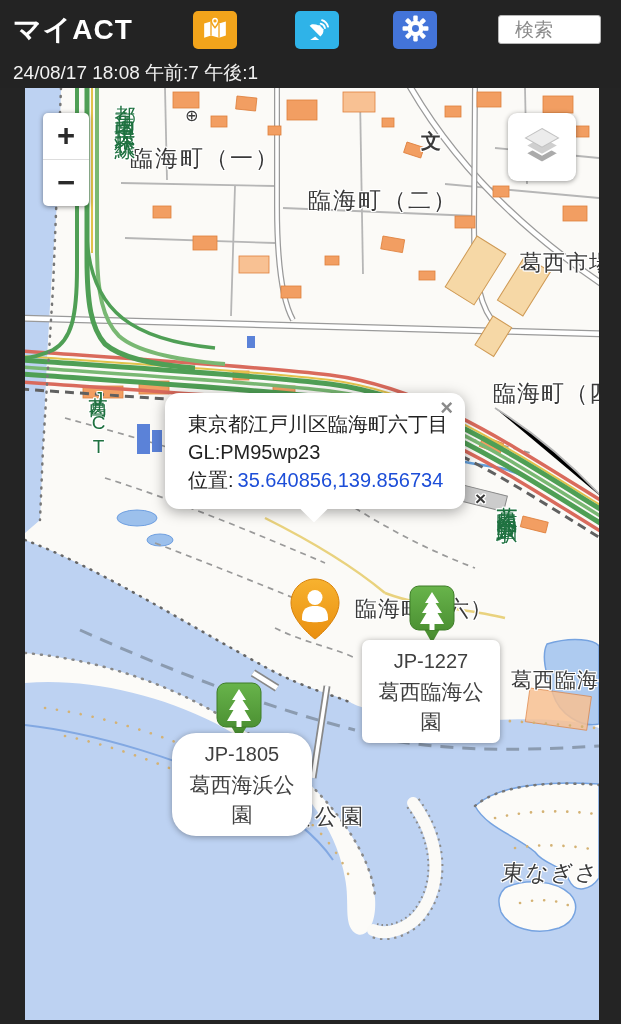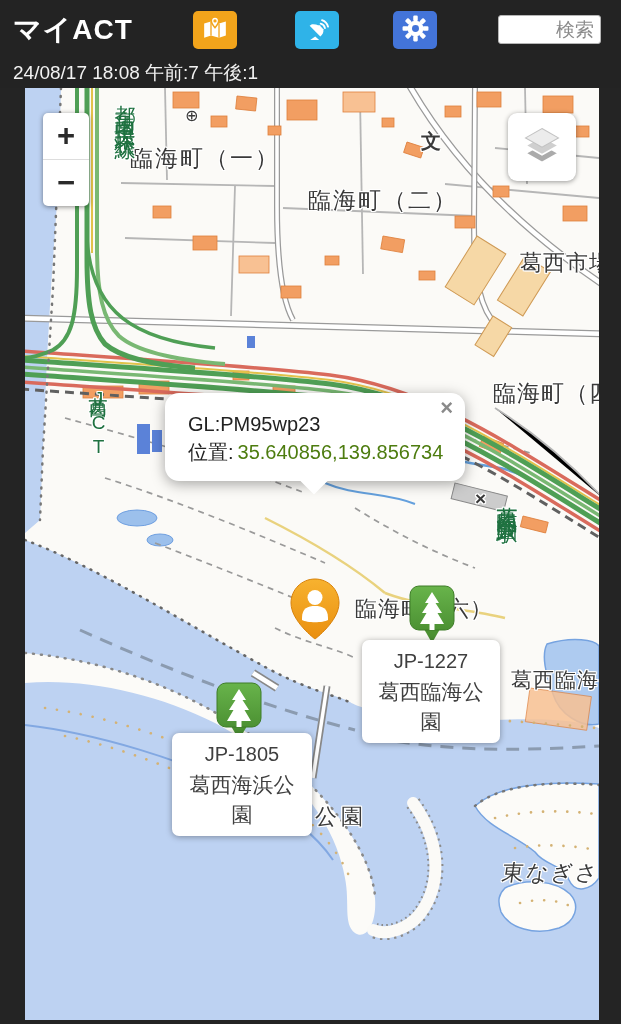--- a/index.html
+++ b/index.html
@@ -8,42 +8,42 @@
     background:#242424;
     font-family:"Liberation Sans","DejaVu Sans",sans-serif;
   }
   
   .header{position:absolute;left:0;top:0;width:621px;height:88px;background:#232323;z-index:100;}
   .app-title{position:absolute;left:13px;top:11px;font-size:28px;font-weight:bold;color:#fff;letter-spacing:1px;white-space:nowrap;}
   .icon-btn{position:absolute;top:11px;width:44px;height:38px;border-radius:5px;border:none;display:flex;align-items:center;justify-content:center;padding:0;cursor:pointer;}
   .btn-map{left:193px;background:#F2A41B;}
   .btn-sat{left:295px;background:#2FB3E8;}
   .btn-gear{left:393px;background:#4374D9;}
-  .search-input{position:absolute;left:498px;top:15px;width:103px;height:29px;box-sizing:border-box;border:1px solid #b5b5b5;border-radius:3px;font-size:19px;padding:0 6px;color:#333;font-family:inherit;text-align:right;}
+  .search-input{position:absolute;left:498px;top:15px;width:103px;height:29px;box-sizing:border-box;border:1px solid #b5b5b5;border-radius:3px;font-size:19px;padding:0 16px;color:#333;font-family:inherit;}
   .search-input::placeholder{color:#8a8a8a;}
   .status-text{position:absolute;left:13px;top:60px;font-size:19px;color:#f2f2f2;white-space:nowrap;}
   
   .map-viewport{position:absolute;left:25px;top:88px;width:574px;height:932px;background:#fbfaf7;overflow:hidden;}
   .map-bg{position:absolute;left:0;top:0;z-index:1;}
   .map-label{position:absolute;z-index:5;color:#3a3a3a;white-space:nowrap;
     text-shadow:-1px -1px 0 #fff,1px -1px 0 #fff,-1px 1px 0 #fff,1px 1px 0 #fff,-1px 0 0 #fff,1px 0 0 #fff,0 -1px 0 #fff,0 1px 0 #fff;}
   .map-label.green{color:#1f7140;}
   .vertical{writing-mode:vertical-rl;text-orientation:upright;}
   
   .zoom-ctl{position:absolute;left:18px;top:25px;width:46px;background:#fff;border-radius:5px;box-shadow:0 1px 5px rgba(0,0,0,.45);z-index:40;overflow:hidden;}
   .zoom-btn{width:46px;height:46px;font-size:31px;font-weight:bold;color:#2b2b2b;display:flex;align-items:center;justify-content:center;cursor:pointer;}
   .zoom-btn.bottom{border-top:1px solid #ddd;}
   .layers-ctl{position:absolute;left:483px;top:25px;width:68px;height:68px;background:#fff;border-radius:9px;box-shadow:0 1px 5px rgba(0,0,0,.4);display:flex;align-items:center;justify-content:center;z-index:40;cursor:pointer;}
   
   .popup{position:absolute;left:140px;top:305px;width:300px;box-sizing:border-box;background:#fff;border-radius:14px;
     box-shadow:0 3px 14px rgba(0,0,0,.35);z-index:60;padding:17px 0 15px 23px;font-size:20px;line-height:28px;color:#222;}
   .popup-tail{position:absolute;left:138px;bottom:-9px;width:22px;height:22px;background:#fff;transform:rotate(45deg);}
   .popup-close{position:absolute;right:12px;top:2px;font-size:22px;font-weight:bold;color:#8a8a8a;cursor:pointer;line-height:26px;}
   .popup .lbl{margin-right:4px;}
-  .popup .link{color:#4d7c0f;text-decoration:none;cursor:pointer;}
+  .popup .link{color:#1d4ed8;text-decoration:none;cursor:pointer;}
   .popup .weather{font-size:17px;margin-left:8px;color:#111;letter-spacing:1px;}
   
   .marker{position:absolute;z-index:25;cursor:pointer;}
   .marker-label{position:absolute;background:#fff;border-radius:7px;box-shadow:0 1px 6px rgba(0,0,0,.35);
     text-align:center;color:#3f3f3f;z-index:30;padding:6px 10px;cursor:pointer;}
   .marker-label .l1{font-size:20px;line-height:31px;}
   .marker-label .l2{font-size:21px;line-height:30px;}
 </style>
 </head>
 <body>
@@ -320,27 +320,28 @@
       <rect x="2" y="2" width="44" height="44" rx="9" fill="url(#gGreen)" stroke="#3E7D28" stroke-width="1"></rect>
       <path d="M24 8 L31 19 L27.5 19 L34 29 L29.5 29 L36 40 L26.5 40 L26.5 46 L21.5 46 L21.5 40 L12 40 L18.5 29 L14 29 L20.5 19 L17 19 Z" fill="#fff"></path>
     </svg>
   </div>
 
   <div class="marker-label" style="left:337px;top:552px;width:118px;">
     <div class="l1">JP-1227</div>
     <div class="l2">葛西臨海公園</div>
   </div>
 
-  <div class="marker-label" style="left:147px;top:645px;width:120px;">
+  <div class="marker-label" style="left:147px;top:645px;width:120px;border-radius:24px;">
     <div class="l1">JP-1805</div>
     <div class="l2">葛西海浜公園</div>
   </div>
 
   <div class="popup">
     <div class="popup-tail"></div>
     <div class="popup-close">×</div>
+    <div>東京都江戸川区臨海町六丁目</div>
     <div>GL:PM95wp23</div>
     <div>
       <span class="lbl">位置:</span><a class="link">35.640856,139.856734</a>
     </div>
   </div>
 
 </div>
 
 </body></html>

